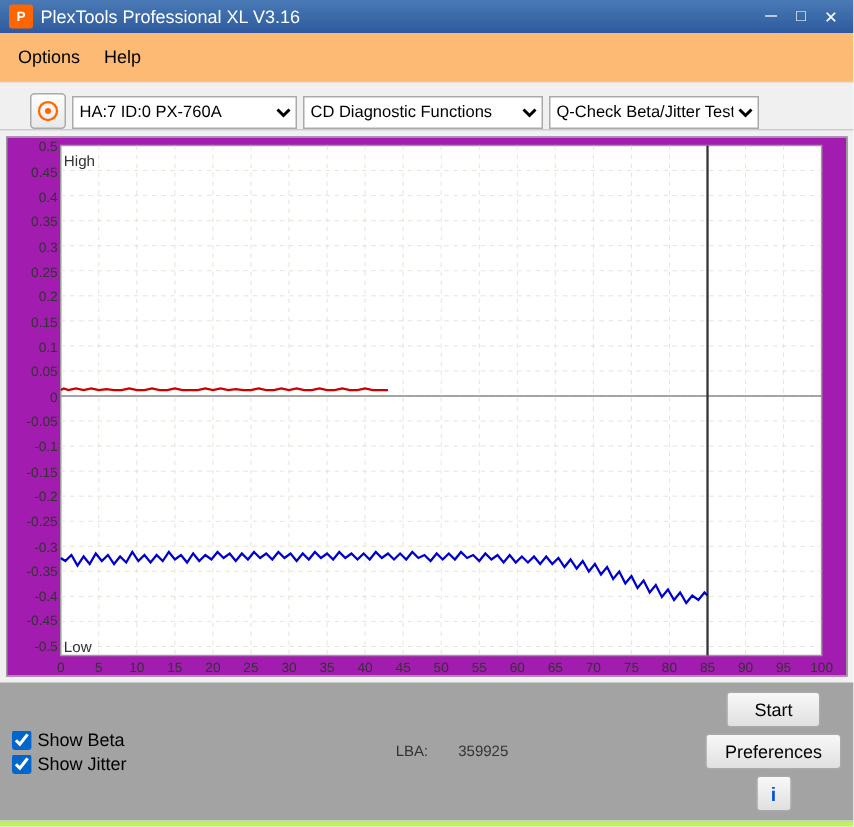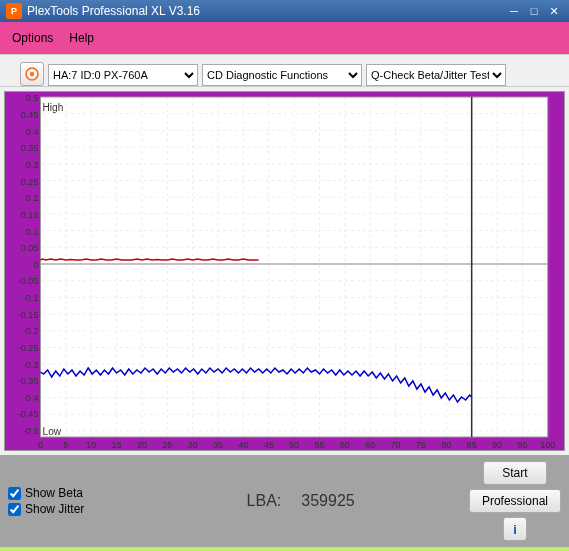--- a/index.html
+++ b/index.html
@@ -15,21 +15,21 @@
       padding: 0 6px;
       user-select: none;
     }
     .title-bar-left { display: flex; align-items: center; gap: 5px; }
     .title-bar-icon { width: 16px; height: 16px; background: #ff6600; border-radius: 2px; display: flex; align-items: center; justify-content: center; font-size: 9px; color: white; font-weight: bold; }
     .title-bar-text { font-size: 12px; }
     .title-bar-controls { display: flex; gap: 2px; }
     .title-btn { width: 18px; height: 16px; background: transparent; border: none; color: white; font-size: 11px; cursor: pointer; display: flex; align-items: center; justify-content: center; }
 
     .menu-bar {
-      background: #ec4899;
+      background: #fdba74;
       height: 22px;
       display: flex;
       align-items: center;
       padding: 16px 4px;
       border-bottom: 1px solid #ccc;
     }
     .menu-item { padding: 2px 8px; cursor: pointer; font-size: 12px; }
 
     .toolbar {
       background: #f0f0f0;
@@ -76,21 +76,21 @@
       padding: 6px 8px;
       background: #a3a3a3;
       display: flex;
       align-items: center;
       justify-content: space-between;
       gap: 8px;
     }
     .checkboxes { display: flex; flex-direction: column; gap: 2px; }
     .checkbox-row { display: flex; align-items: center; gap: 4px; font-size: 12px; cursor: pointer; }
     .checkbox-input { width: 13px; height: 13px; cursor: pointer; accent-color: #0066cc; }
-    .lba-section { display: flex; align-items: center; gap: 20px; font-size: 16px; margin-left: 48px; }
+    .lba-section { display: flex; align-items: center; gap: 20px; font-size: 10px; margin-left: 48px; }
     .lba-label { color: #333; }
     .lba-value { color: #333; font-weight: normal; }
     .right-buttons { display: flex; align-items: center; gap: 4px; flex-direction: column; }
     .start-btn {
       background: linear-gradient(to bottom, #f8f8f8, #e0e0e0);
       border: 1px solid #aaa;
       border-radius: 3px;
       padding: 3px 18px;
       font-size: 12px;
       cursor: pointer;
@@ -289,20 +289,20 @@
     </label>
   </div>
 
   <div class="lba-section">
     <span class="lba-label">LBA:</span>
     <span class="lba-value">359925</span>
   </div>
 
   <div class="right-buttons">
     <button class="start-btn">Start</button>
-    <button class="pref-btn">Professional</button>
+    <button class="pref-btn">Preferences</button>
     <button class="info-btn">i</button>
   </div>
 </div>
 
 <div class="status-bar">
   <span>Ready</span>
 </div>
 
 </body></html>

